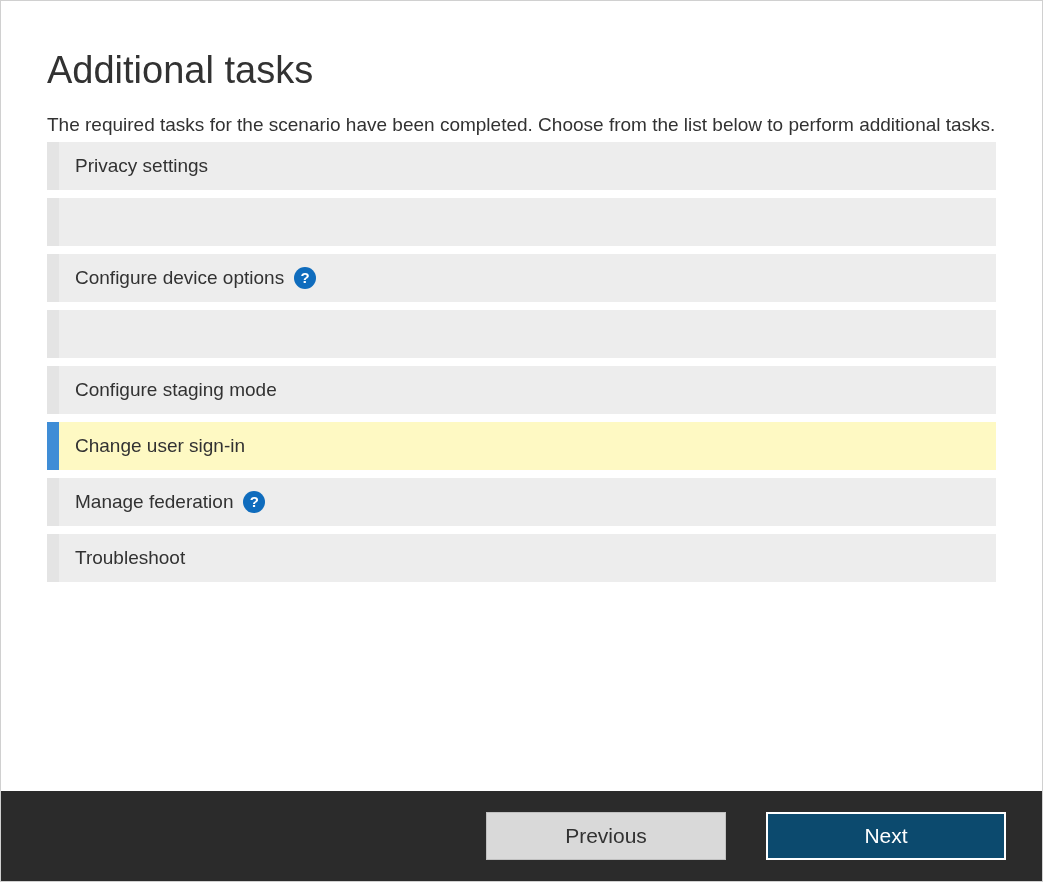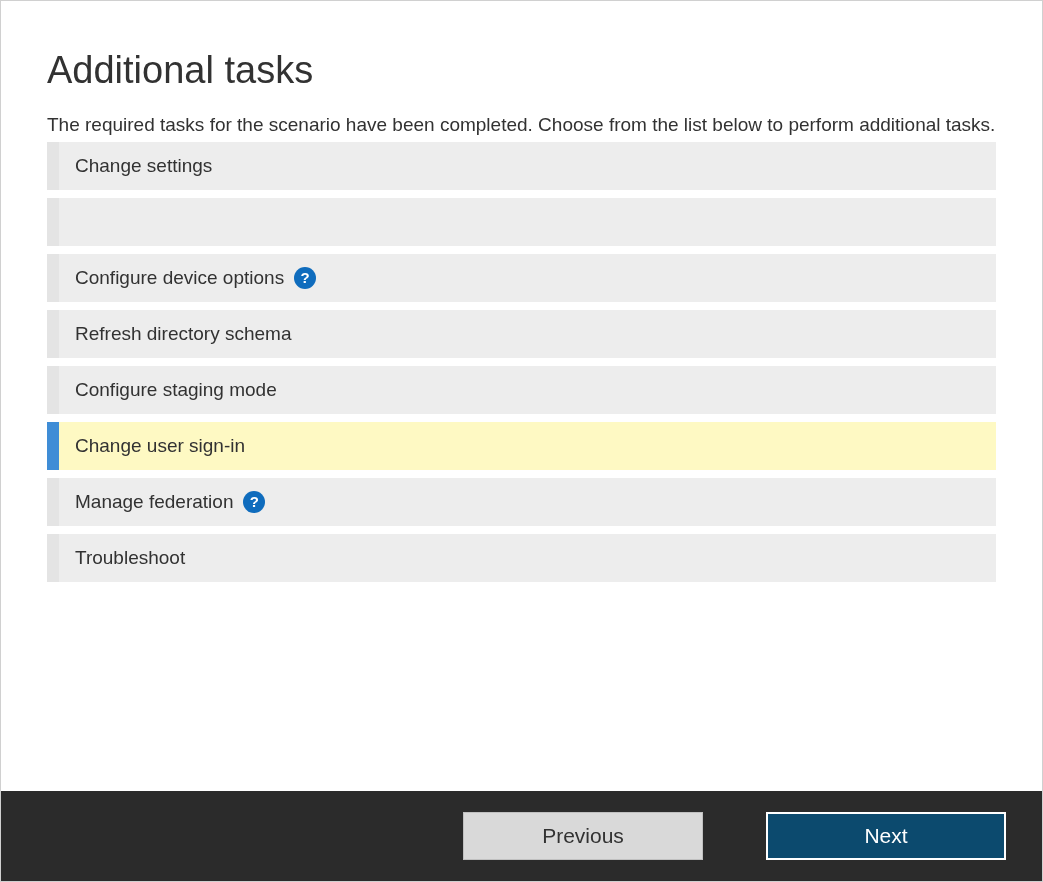--- a/index.html
+++ b/index.html
@@ -79,21 +79,21 @@
       position: absolute;
       bottom: 0;
       left: 0;
       right: 0;
       height: 90px;
       background: #2b2b2b;
       display: flex;
       align-items: center;
       justify-content: flex-end;
       padding-right: 36px;
-      gap: 63px;
+      gap: 40px;
     }
     .btn {
       width: 240px;
       height: 48px;
       font-size: 21px;
       font-weight: 400;
       border: 1px solid transparent;
       cursor: pointer;
       font-family: inherit;
     }
@@ -110,33 +110,32 @@
   </style>
 </head>
 <body>
 
 <div class="content">
   <h1 class="page-title">Additional tasks</h1>
   <p class="page-description">The required tasks for the scenario have been completed. Choose from the list below to perform additional tasks.</p>
   <div class="task-list" id="task-list">
       <div class="task-item">
         <div class="task-accent"></div>
-        <span class="task-label">Change settings</span>
+        <span class="task-label">Privacy settings</span>
       </div>
       <div class="task-item">
         <div class="task-accent"></div>
       </div>
       <div class="task-item">
         <div class="task-accent"></div>
         <span class="task-label">Configure device options</span>
         <span class="help-icon">?</span>
       </div>
       <div class="task-item">
         <div class="task-accent"></div>
-        <span class="task-label">Refresh directory schema</span>
       </div>
       <div class="task-item">
         <div class="task-accent"></div>
         <span class="task-label">Configure staging mode</span>
       </div>
       <div class="task-item selected">
         <div class="task-accent"></div>
         <span class="task-label">Change user sign-in</span>
       </div>
       <div class="task-item">

